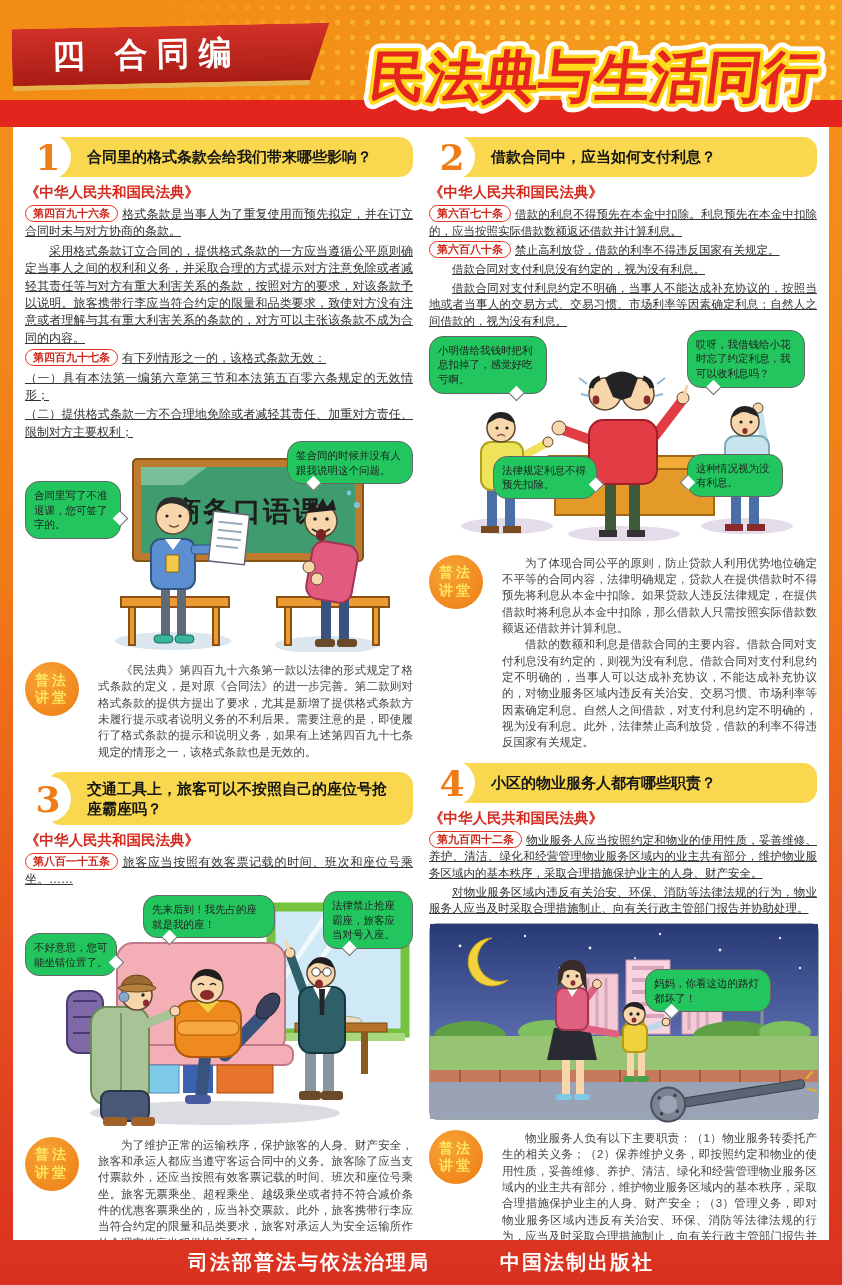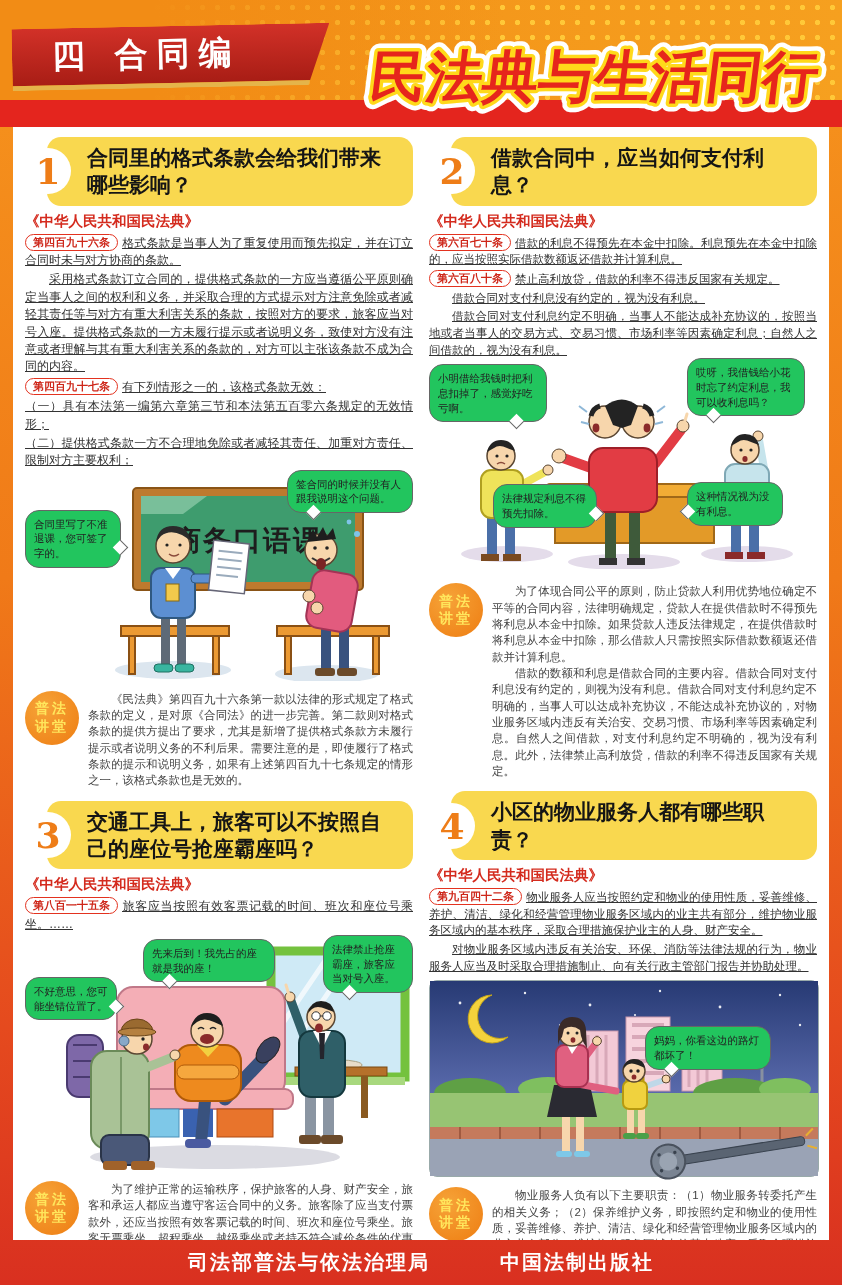--- a/index.html
+++ b/index.html
@@ -25,29 +25,29 @@
          padding:10px 12px;box-sizing:border-box;overflow:hidden;}
   .cols{display:flex;gap:16px;}
   .col{flex:1 1 0;min-width:0;}
   .topic + .topic{margin-top:12px;}
   
   .topic-head{position:relative;padding-left:6px;margin-bottom:6px;}
   .num-circle{position:absolute;left:0;top:50%;transform:translateY(-50%);width:46px;height:46px;background:#fff;
       border-radius:50%;display:flex;align-items:center;justify-content:center;z-index:2;
       font-family:"DejaVu Serif",serif;font-weight:bold;font-size:36px;color:#EE7D18;}
   .banner{margin-left:16px;background:#F9D84F;border-radius:14px;padding:7px 12px 7px 40px;
-      font-size:21px;font-weight:bold;color:#151515;line-height:1.3;min-height:26px;display:flex;align-items:center;}
+      font-size:15px;font-weight:bold;color:#151515;line-height:1.3;min-height:26px;display:flex;align-items:center;}
   .law-heading{color:#D42B1E;font-weight:bold;font-size:14.5px;font-family:"DejaVu Serif",serif;margin:4px 0 3px;}
   .article,.para{font-size:12px;line-height:1.45;color:#333;text-align:justify;margin:2px 0;text-decoration:underline;}
   .indent{text-indent:2em;}
   .pill{display:inline-block;border:1.5px solid #E3321F;color:#CE271A;background:#fff;border-radius:999px;
       padding:0 7px;font-size:11px;line-height:15px;font-weight:bold;margin-right:4px;vertical-align:1px;white-space:nowrap;}
   .col-right .article,.col-right .para{font-size:11.5px;}
   
-  .lecture{display:flex;gap:9px;margin-top:7px;align-items:flex-start;}
+  .lecture{display:flex;gap:19px;margin-top:7px;align-items:flex-start;}
   .lect-badge{flex:0 0 54px;height:54px;border-radius:50%;
       background:radial-gradient(circle at 35% 30%,#F6A338,#EE7D12);
       color:#FFE65C;font-size:14px;font-weight:bold;display:flex;flex-direction:column;
       align-items:center;justify-content:center;line-height:1.25;letter-spacing:3px;}
   .lect-text{font-size:11.5px;line-height:1.42;color:#444;text-align:justify;}
   .lect-text p{margin:0;text-indent:2em;}
   
   .cartoon{position:relative;margin:6px 0 2px;}
   .cartoon svg{display:block;width:100%;height:auto;}
   .framed{border:1px solid #9AA;border-radius:8px;overflow:visible;}
@@ -91,21 +91,21 @@
           <div class="topic-head">
             <div class="num-circle">
                 <span>1</span>
               </div>
             <div class="banner">合同里的格式条款会给我们带来哪些影响？</div>
           </div>
           <div class="law-heading">《中华人民共和国民法典》</div>
           <div class="article">
             <span class="pill">第四百九十六条</span><span>格式条款是当事人为了重复使用而预先拟定，并在订立合同时未与对方协商的条款。</span>
           </div>
-          <p class="para indent">采用格式条款订立合同的，提供格式条款的一方应当遵循公平原则确定当事人之间的权利和义务，并采取合理的方式提示对方注意免除或者减轻其责任等与对方有重大利害关系的条款，按照对方的要求，旅客应当对号入座。提供格式条款的一方未履行提示或者说明义务，致使对方没有注意或者理解与其有重大利害关系的条款的，对方可以主张该条款不成为合同的内容。</p>
+          <p class="para indent">采用格式条款订立合同的，提供格式条款的一方应当遵循公平原则确定当事人之间的权利和义务，并采取合理的方式提示对方注意免除或者减轻其责任等与对方有重大利害关系的条款，按照对方的要求，对该条款予以说明。旅客携带行李应当符合约定的限量和品类要求，致使对方没有注意或者理解与其有重大利害关系的条款的，对方可以主张该条款不成为合同的内容。</p>
           <div class="article">
             <span class="pill">第四百九十七条</span><span>有下列情形之一的，该格式条款无效：</span>
           </div>
           <p class="para">（一）具有本法第一编第六章第三节和本法第五百零六条规定的无效情形；</p>
           <p class="para">（二）提供格式条款一方不合理地免除或者减轻其责任、加重对方责任、限制对方主要权利；</p>
 
           <div class="cartoon" style="height:208px">
             <svg viewBox="0 0 388 205">
               <ellipse cx="148" cy="194" rx="58" ry="9" fill="#DCE6EF"></ellipse>
               <ellipse cx="302" cy="198" rx="52" ry="9" fill="#DCE6EF"></ellipse>

